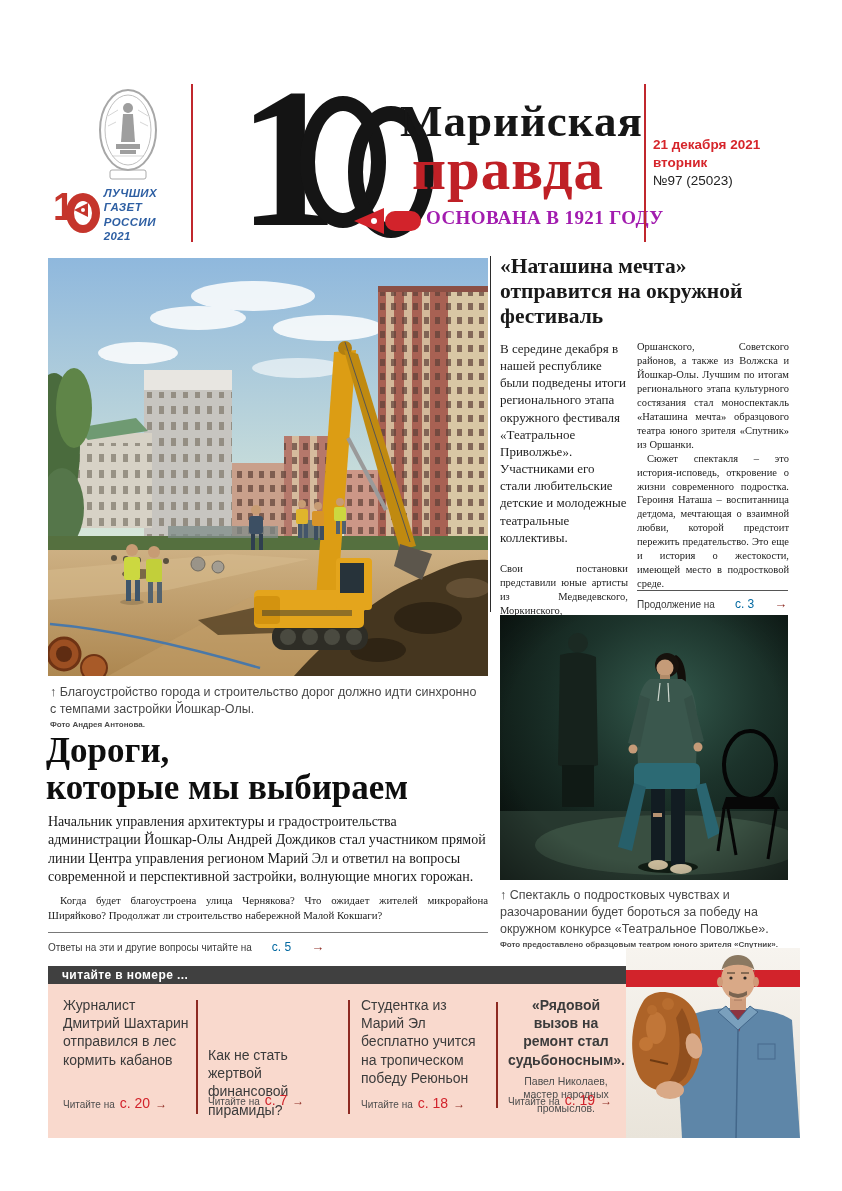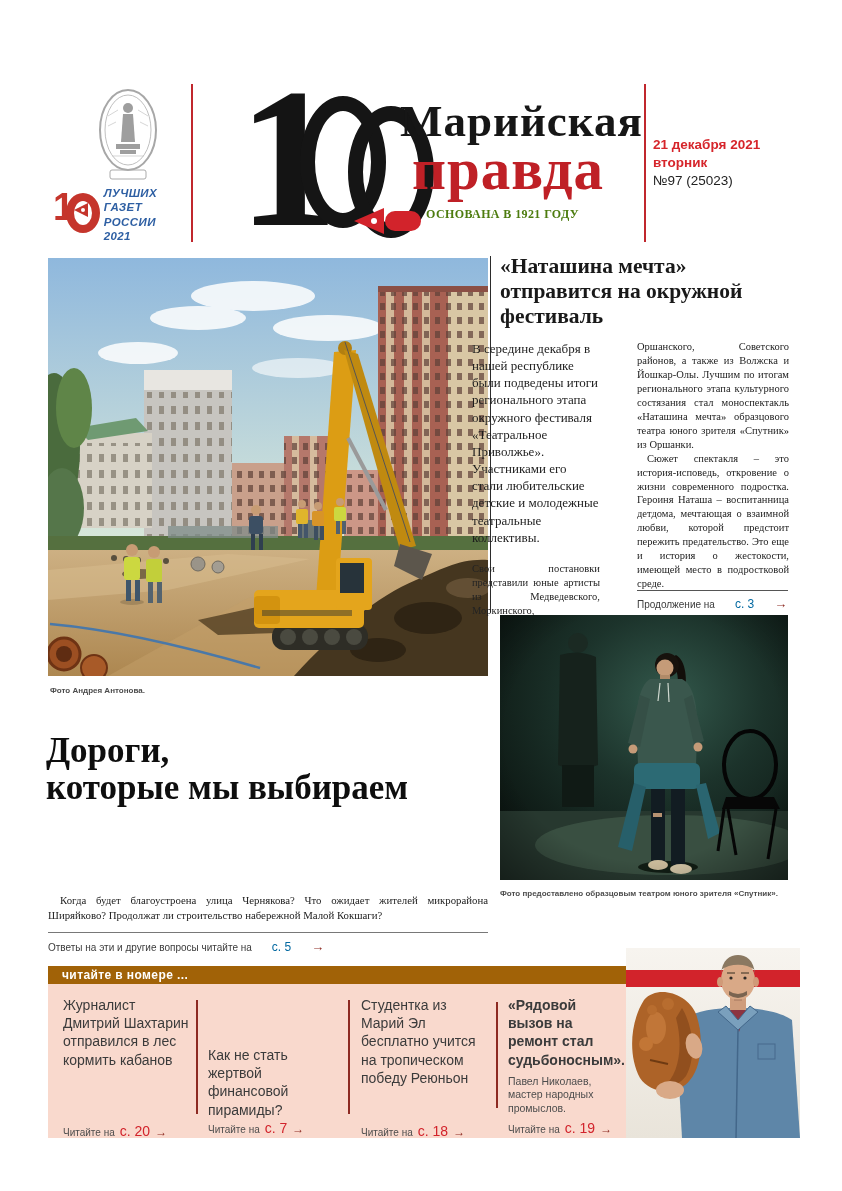--- a/index.html
+++ b/index.html
@@ -9,21 +9,21 @@
   
   .vline-red{width:2px;background:#c0272d;}
   .logo-digit{font-family:"Liberation Serif","DejaVu Serif",serif;font-weight:bold;
               font-size:200px;line-height:.72;color:#141414;}
   .ring{border:15px solid #151515;border-radius:50%;}
   .mast-name1{font-family:"Liberation Serif","DejaVu Serif",serif;font-weight:bold;
               font-size:45px;color:#161616;letter-spacing:1px;line-height:1;}
   .mast-name2{font-family:"Liberation Serif","DejaVu Serif",serif;font-weight:bold;
               font-size:59px;color:#bf2026;letter-spacing:1px;line-height:1;}
   .founded{font-family:"Liberation Serif","DejaVu Serif",serif;font-weight:bold;
-           font-size:12px;color:#4d7c0f;letter-spacing:.4px;}
+           font-size:19px;color:#a21caf;letter-spacing:.4px;}
   .dateblock{font-size:13.5px;line-height:1.32;}
   .dateblock .red{color:#d6252b;font-weight:bold;display:block;}
   .dateblock .blk{color:#222;display:block;}
   .badge-text{font-size:11.5px;font-weight:bold;color:#2e5fa3;line-height:1.25;letter-spacing:.4px;font-style:italic;}
   .badge-num{font-size:38px;font-weight:bold;color:#c5352c;line-height:1;}
   
   .caption{font-size:12.5px;color:#474747;line-height:1.35;}
   .credit{font-size:8px;font-weight:bold;color:#4c4c4c;margin-top:2px;}
   .headline{font-family:"Liberation Serif","DejaVu Serif",serif;font-weight:bold;
             font-size:35px;color:#0e0e0e;line-height:1.05;}
@@ -35,29 +35,29 @@
   .morerow .pg{font-size:12px;color:#0369a1;}
   .morerow .ar{font-size:13px;color:#8d2a22;}
   
   .rtitle{font-family:"Liberation Serif","DejaVu Serif",serif;font-weight:bold;
           font-size:21.5px;color:#191919;line-height:1.17;}
   .rlead{font-family:"Liberation Serif","DejaVu Serif",serif;font-size:13px;color:#1d1d1d;line-height:1.32;}
   .rsmall{font-family:"Liberation Serif","DejaVu Serif",serif;font-size:10.5px;color:#232323;
           line-height:1.33;text-align:justify;}
   .vrule-black{width:1px;background:#2b2b2b;}
   
-  .redbar{background:#a16207;color:#fff;font-weight:bold;font-size:12px;
+  .redbar{background:#404040;color:#fff;font-weight:bold;font-size:12px;
           line-height:18px;padding-left:14px;letter-spacing:.4px;box-sizing:border-box;}
   .pinkpanel{background:#f9d9cd;}
   .sep{width:2px;background:#8d2a22;}
   .t-title{font-size:14px;color:#3b3b3b;line-height:1.3;}
   .t-title.bold{font-weight:bold;}
   .t-sub{font-size:10.5px;color:#4d4d4d;line-height:1.3;margin-top:6px;}
   .readrow{display:flex;align-items:baseline;gap:5px;font-size:10px;color:#4d4d4d;}
-  .readrow .pg{font-size:14px;color:#d2232b;margin-top:28px;}
+  .readrow .pg{font-size:14px;color:#d2232b;}
   .readrow .ar{font-size:12px;color:#8d2a22;}
   svg{display:block;}
 </style>
 </head>
 <body>
 
 <div class="page">
 
   <svg class="abs" style="left:90px;top:86px;" width="76" height="100" viewBox="0 0 76 100">
     <ellipse cx="38" cy="44" rx="28" ry="40" fill="none" stroke="#a7a7a7" stroke-width="2"></ellipse>
@@ -241,43 +241,45 @@
       <rect x="266" y="268" width="4" height="14" fill="#3d4e60"></rect>
         <rect x="272" y="268" width="4" height="14" fill="#3d4e60"></rect>
       <circle cx="292" cy="244" r="4" fill="#c79c74"></circle>
         <rect x="286" y="249" width="12" height="14" rx="2" fill="#ccd840"></rect>
       <rect x="288" y="263" width="4" height="13" fill="#50616f"></rect>
         <rect x="294" y="263" width="4" height="13" fill="#50616f"></rect>
     </g>
   </svg>
 
   <div class="abs" style="left:50px;top:684px;width:430px;">
+    <div class="caption">↑ Благоустройство города и строительство дорог должно идти синхронно с темпами застройки Йошкар-Олы.</div>
     <div class="credit">Фото Андрея Антонова.</div>
   </div>
 
   <div class="abs headline" style="left:46px;top:733px;width:460px;">
     <span style="display:block;">Дороги,</span>
     <span style="display:block;">которые мы выбираем</span>
   </div>
 
+  <div class="abs deck" style="left:48px;top:813px;width:444px;">Начальник управления архитектуры и градостроительства администрации Йошкар-Олы Андрей Дождиков стал участником прямой линии Центра управления регионом Марий Эл и ответил на вопросы современной и перспективной застройки, волнующие многих горожан.</div>
 
   <div class="abs questions" style="left:48px;top:893px;width:440px;">Когда будет благоустроена улица Чернякова? Что ожидает жителей микрорайона Ширяйково? Продолжат ли строительство набережной Малой Кокшаги?</div>
 
   <div class="abs rule" style="left:48px;top:932px;width:440px;"></div>
   <div class="abs morerow" style="left:48px;top:939px;">
     <span>Ответы на эти и другие вопросы читайте на</span>
     <span class="pg">с. 5</span>
     <span class="ar">→</span>
   </div>
 
   <div class="abs vrule-black" style="left:490px;top:256px;height:356px;"></div>
 
   <div class="abs rtitle" style="left:500px;top:254px;width:258px;">«Наташина мечта» отправится на окружной фестиваль</div>
 
-  <div class="abs" style="left:472px;top:340px;width:128px;">
+  <div class="abs" style="left:500px;top:340px;width:128px;">
     <div class="rlead">В середине декабря в нашей республике были подведены итоги регионального этапа окружного фестиваля «Театральное Приволжье». Участниками его стали любительские детские и молодежные театральные коллективы.</div>
     <div class="rsmall" style="margin-top:16px;">Свои постановки представили юные артисты из Медведевского, Моркинского,</div>
   </div>
 
   <div class="abs" style="left:637px;top:340px;width:152px;">
     <div class="rsmall">Оршанского, Советского районов, а также из Волжска и Йошкар-Олы. Лучшим по итогам регионального этапа культурного состязания стал моноспектакль «Наташина мечта» образцового театра юного зрителя «Спутник» из Оршанки.</div>
     <div class="rsmall" style="text-indent:10px;">Сюжет спектакля – это история-исповедь, откровение о жизни современного подростка. Героиня Наташа – воспитанница детдома, мечтающая о взаимной любви, которой предстоит пережить предательство. Это еще и история о жестокости, имеющей место в подростковой среде.</div>
   </div>
 
   <div class="abs rule" style="left:637px;top:590px;width:151px;background:#555;"></div>
@@ -333,33 +335,34 @@
       <ellipse cx="250" cy="150" rx="26" ry="34" fill="none" stroke="#050505" stroke-width="4"></ellipse>
       <polygon points="226,182 274,182 280,194 222,194" fill="#070707"></polygon>
       <line x1="228" y1="194" x2="236" y2="240" stroke="#060606" stroke-width="3"></line>
       <line x1="276" y1="194" x2="268" y2="244" stroke="#060606" stroke-width="3"></line>
       <line x1="224" y1="194" x2="218" y2="236" stroke="#060606" stroke-width="3"></line>
     </g>
     <rect width="288" height="265" fill="url(#vg)"></rect>
   </svg>
 
   <div class="abs" style="left:500px;top:887px;width:300px;">
+    <div class="caption">↑ Спектакль о подростковых чувствах и разочаровании будет бороться за победу на окружном конкурсе «Театральное Поволжье».</div>
     <div class="credit">Фото предоставлено образцовым театром юного зрителя «Спутник».</div>
   </div>
 
   <div class="abs redbar" style="left:48px;top:966px;width:744px;height:18px;">читайте в номере ...</div>
   <div class="abs pinkpanel" style="left:48px;top:984px;width:744px;height:154px;"></div>
 
   <div class="abs t-title" style="left:63px;top:996px;width:128px;">Журналист Дмитрий Шахтарин отправился в лес кормить кабанов</div>
   <div class="abs sep" style="left:196px;top:1000px;height:114px;"></div>
   <div class="abs t-title" style="left:208px;top:1046px;width:128px;">Как не стать жертвой финансовой пирамиды?</div>
   <div class="abs sep" style="left:348px;top:1000px;height:114px;"></div>
   <div class="abs t-title" style="left:361px;top:996px;width:128px;">Студентка из Марий Эл бесплатно учится на тропическом победу Реюньон</div>
   <div class="abs sep" style="left:496px;top:1002px;height:106px;"></div>
-  <div class="abs" style="left:508px;top:996px;width:116px;">
+  <div class="abs" style="left:508px;top:996px;width:116px;text-align:center;">
     <div class="t-title bold">«Рядовой вызов на ремонт стал судьбоносным».</div>
     <div class="t-sub">Павел Николаев, мастер народных промыслов.</div>
   </div>
 
   <div class="abs readrow" style="left:63px;top:1095px;">
     <span>Читайте на</span>
     <span class="pg">с. 20</span>
     <span class="ar">→</span>
   </div>
   <div class="abs readrow" style="left:208px;top:1092px;">

